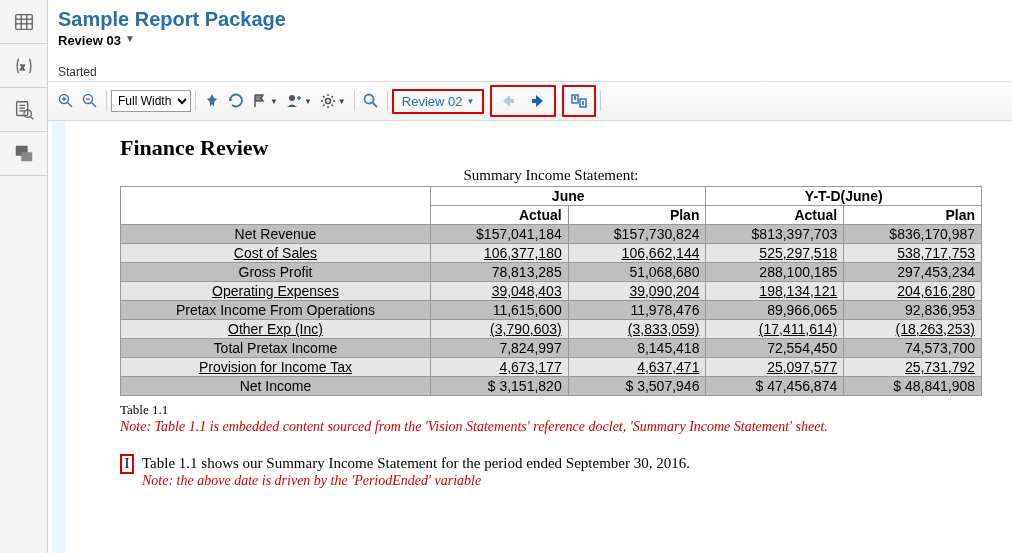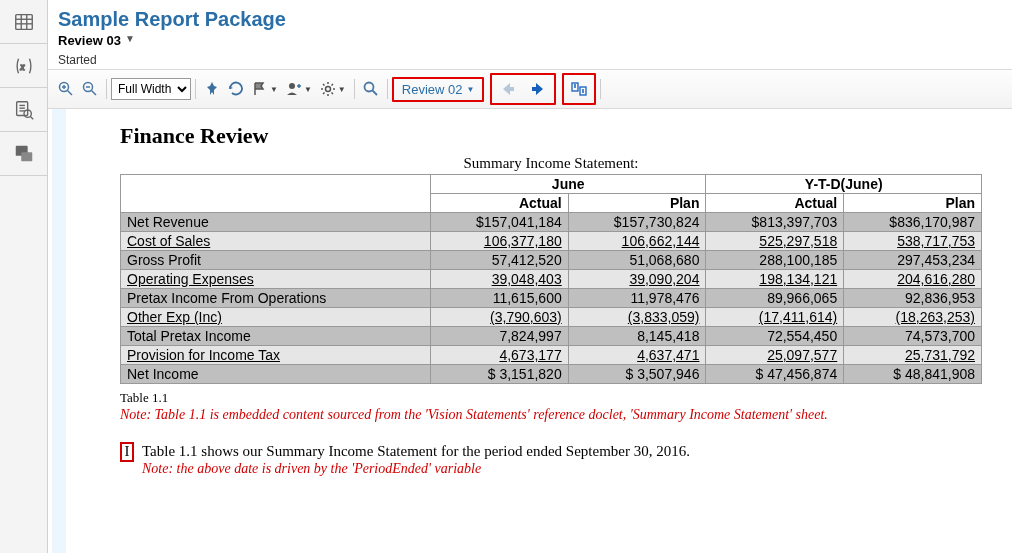--- a/index.html
+++ b/index.html
@@ -7,21 +7,21 @@
   .app { display: flex; height: 100%; }
   .left-rail { width: 48px; background: #f4f4f4; border-right: 1px solid #d0d0d0; display: flex; flex-direction: column; }
   .rail-btn { height: 44px; display: flex; align-items: center; justify-content: center; border-bottom: 1px solid #d0d0d0; cursor: pointer; color: #555; }
   .rail-btn svg { width: 22px; height: 22px; }
 
   .main { flex: 1; display: flex; flex-direction: column; overflow: hidden; }
   .header { padding: 8px 10px 2px 10px; }
   .pkg-title { color: #2a6ea8; font-size: 20px; font-weight: bold; }
   .review-line { display: flex; align-items: flex-start; gap: 4px; font-size: 13px; font-weight: bold; margin-top: 2px; }
   .review-line .caret { color: #555; font-size: 10px; }
-  .status-line { font-size: 12px; color: #333; margin-top: 5px; }
+  .status-line { font-size: 12px; color: #333; margin-top: 17px; }
 
   .toolbar { display: flex; align-items: center; padding: 3px 6px; border-top: 1px solid #d9d9d9; border-bottom: 1px solid #d9d9d9; background: linear-gradient(#fdfdfd,#f3f3f3); }
   .tb-btn { display: inline-flex; align-items: center; justify-content: center; min-width: 24px; height: 24px; padding: 0 4px; cursor: pointer; color: #4a78a4; border-radius: 2px; }
   .tb-sep { width: 1px; height: 20px; background: #ccc; margin: 0 4px; }
   .tb-select { height: 22px; font-size: 12px; border: 1px solid #999; background: #fff; padding: 0 2px; }
   .tb-dd { display: inline-flex; align-items: center; gap: 2px; }
   .tb-caret { font-size: 8px; color: #444; }
   .red-box { border: 2px solid #e00000; padding: 1px 2px; border-radius: 1px; }
   .review-dd { color: #2a6ea8; font-size: 13px; padding: 2px 6px; display: inline-flex; align-items: center; gap: 4px; cursor: pointer; }
   .arrow-btn svg { width: 16px; height: 16px; }
@@ -30,21 +30,21 @@
   .doc-margin { width: 14px; background: #ecf6ff; }
   .doc-margin2 { width: 54px; background: #fff; }
   .doc-content { flex: 1; padding: 14px 30px 10px 0; overflow: auto; }
 
   .doc-title { font-family: "Times New Roman", serif; font-size: 22px; font-weight: bold; margin-bottom: 6px; }
   .tbl-caption { text-align: center; font-size: 15px; font-family: Liberation Serif, serif; margin-bottom: 2px; }
 
   table.income { border-collapse: collapse; width: 100%; font-size: 14px; font-family: Arial, sans-serif; }
   table.income th, table.income td { border: 1px solid #999; padding: 1px 6px; }
   table.income thead th { background: #fff; font-weight: bold; text-align: center; margin-top: 32px; }
-  table.income .label-cell { text-align: left; min-width: 270px; }
+  table.income .label-cell { text-align: center; min-width: 270px; }
   table.income .num { text-align: right; min-width: 120px; }
   .row-a { background: #bfbfbf; }
   .row-b { background: #e6e6e6; text-decoration: underline; }
 
   .tbl-id { text-align: left; font-size: 13px; margin-top: 6px; font-family: "Times New Roman", serif; }
   .note-red { color: #d00000; font-style: italic; font-weight: normal; font-size: 14px; font-family: "Times New Roman", serif; line-height: 1.35; }
   .desc-line { font-family: "Times New Roman", serif; font-size: 15px; margin-top: 18px; display: flex; align-items: flex-start; gap: 8px; }
   .insert-marker { border: 2px solid #d00000; width: 14px; height: 20px; display: inline-flex; align-items: center; justify-content: center; font-family: "Times New Roman", serif; position: relative; top: -1px; }
 </style>
 </head>
@@ -229,21 +229,21 @@
               </tr>
               <tr class="row-b">
                 <td class="label-cell">Cost of Sales</td>
                 <td class="num">106,377,180</td>
                 <td class="num">106,662,144</td>
                 <td class="num">525,297,518</td>
                 <td class="num">538,717,753</td>
               </tr>
               <tr class="row-a">
                 <td class="label-cell">Gross Profit</td>
-                <td class="num">57,412,520</td>
+                <td class="num">78,813,285</td>
                 <td class="num">51,068,680</td>
                 <td class="num">288,100,185</td>
                 <td class="num">297,453,234</td>
               </tr>
               <tr class="row-b">
                 <td class="label-cell">Operating Expenses</td>
                 <td class="num">39,048,403</td>
                 <td class="num">39,090,204</td>
                 <td class="num">198,134,121</td>
                 <td class="num">204,616,280</td>

